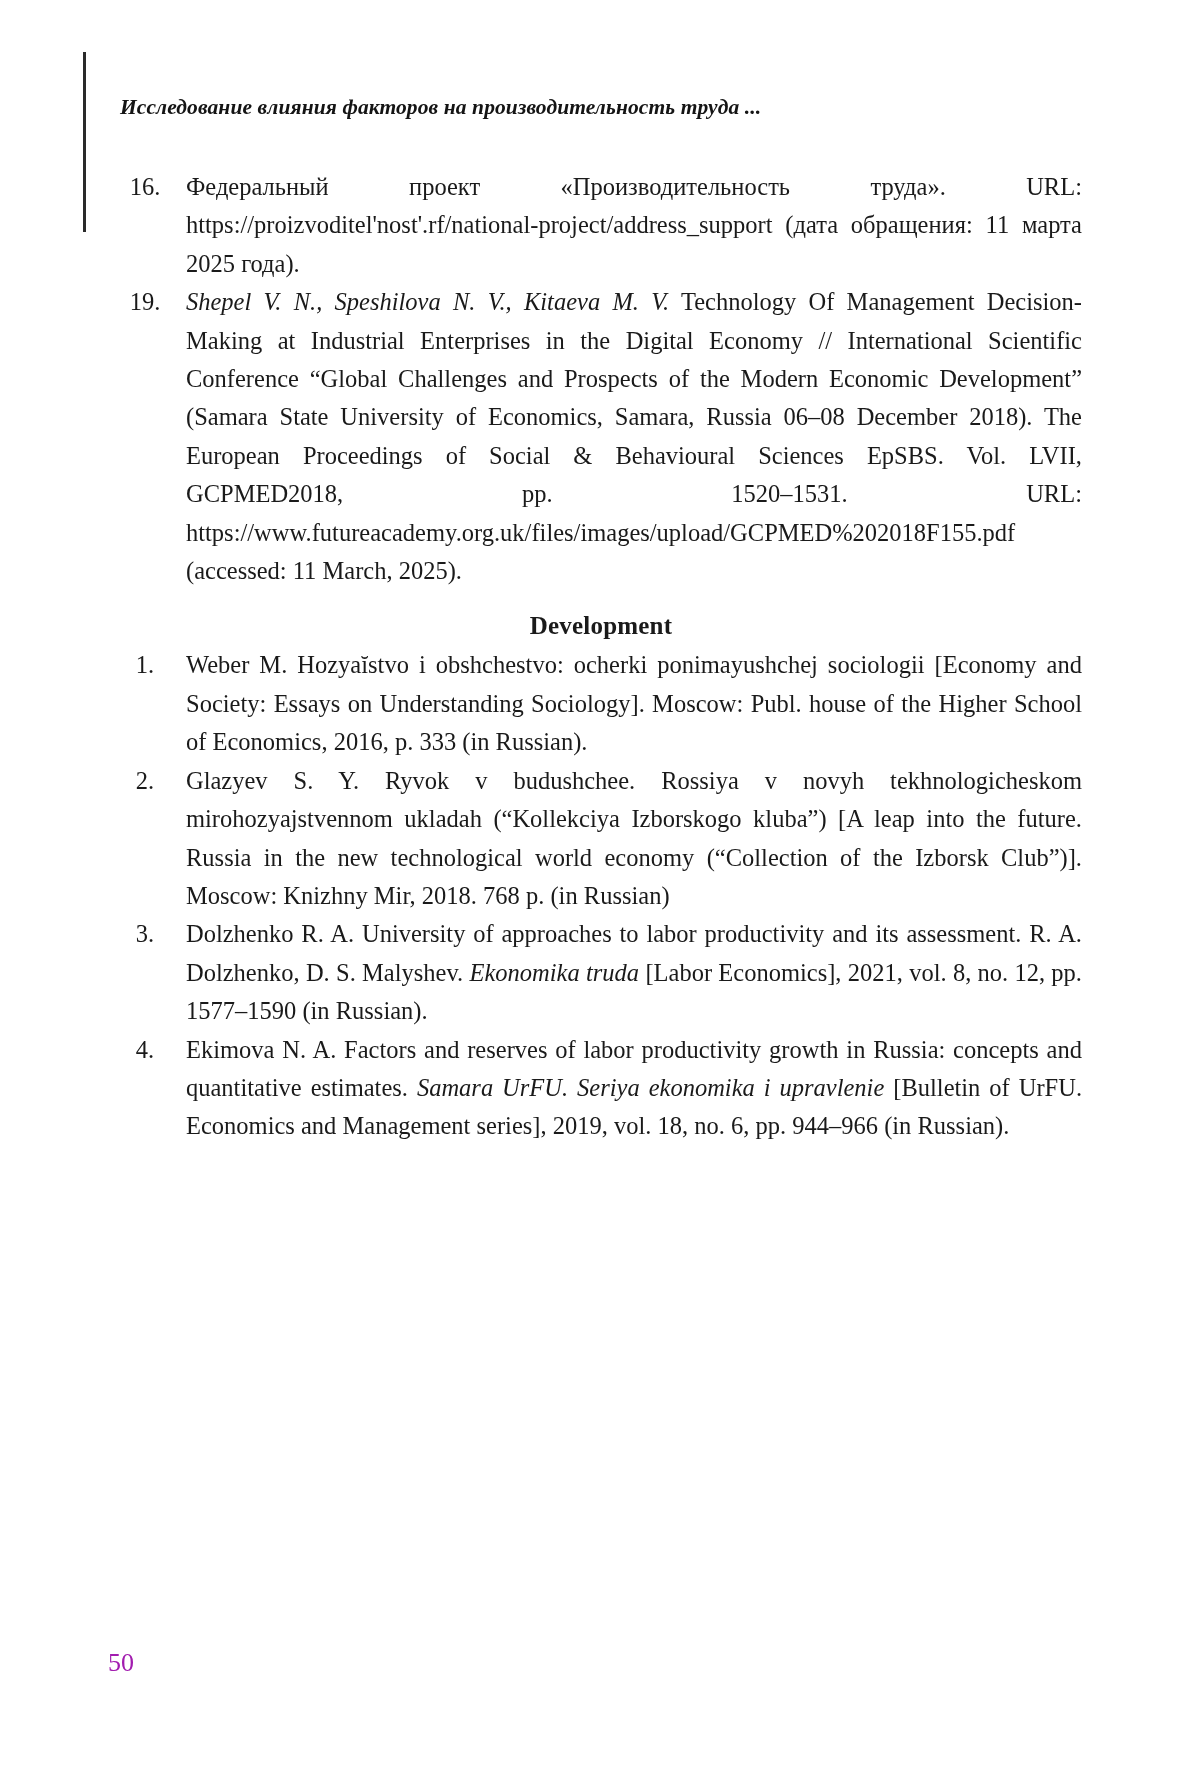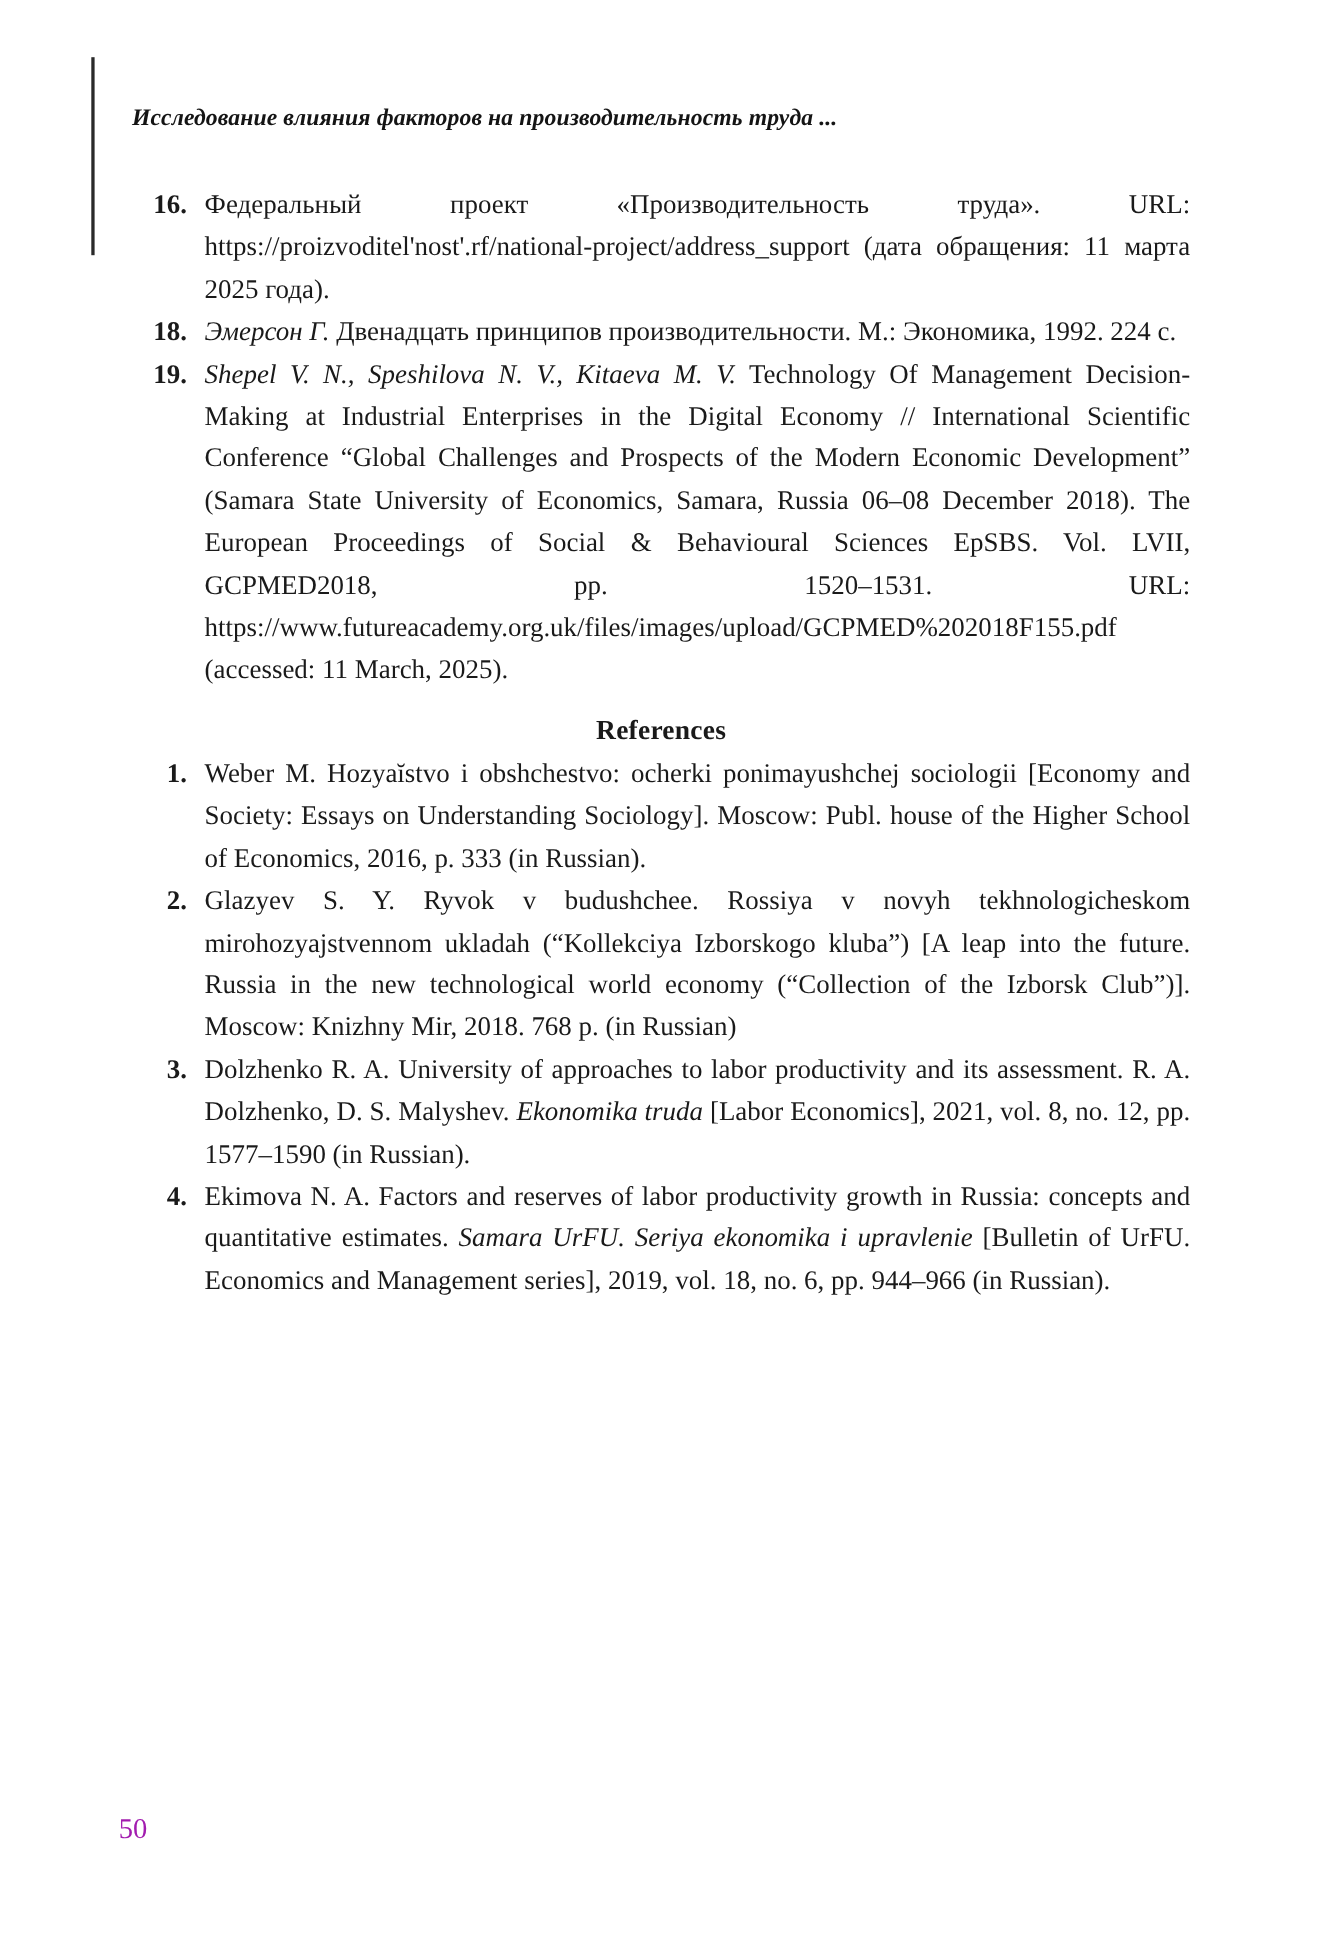--- a/index.html
+++ b/index.html
@@ -62,23 +62,22 @@
     line-height: 38.4px;
     text-align: justify;
     text-justify: inter-word;
     hyphens: manual;
   }
   ol.reflist > li .num {
     position: absolute;
     left: 0;
     top: 0;
     width: 50px;
-    text-align: right;
+    text-align: center;
     font-size: 24.5px;
-    font-weight: bold;
   }
   .refs-title {
     text-align: center;
     font-weight: bold;
     font-size: 25px;
     margin: 22px 0 6px 0;
     letter-spacing: 0.2px;
   }
   .en-list > li {
     text-align: justify;
@@ -108,30 +107,26 @@
   <div class="running-head">Исследование влияния факторов на производительность труда ...</div>
 
   <div class="content">
 
     <ol class="reflist ru-list">
       <li>
         <span class="num">16.</span>
         <p><span>Федеральный проект «Производительность труда». URL: https://proizvoditel'nost'.rf/national-project/address_support (дата обращения: 11 марта 2025 года).</span></p>
       </li>
       <li>
-        <span class="num">18.</span>
-        <p><span class="it">Эмерсон Г.</span><span> Двенадцать принципов производительности. М.: Экономика, 1992. 224 с.</span></p>
-      </li>
-      <li>
         <span class="num">19.</span>
         <p><span class="it">Shepel V. N.,  Speshilova N. V.,  Kitaeva M. V.</span><span> Technology Of Management Decision-Making at Industrial Enterprises in the Digital Economy // International Scientific Conference “Global Challenges and Prospects of the Modern Economic Development” (Samara State University of Economics, Samara, Russia 06–08 December 2018). The European Proceedings of Social &amp; Behavioural Sciences EpSBS. Vol. LVII, GCPMED2018, pp. 1520–1531. URL: https://www.futureacademy.org.uk/files/images/upload/GCPMED%202018F155.pdf (accessed: 11 March, 2025).</span></p>
       </li>
     </ol>
 
-    <div class="refs-title">References</div>
+    <div class="refs-title">Development</div>
 
     <ol class="reflist en-list">
       <li>
         <span class="num">1.</span>
         <p><span>Weber M. Hozyaĭstvo i obshchestvo: ocherki ponimayushchej sociologii [Economy and Society: Essays on Understanding Sociology]. Moscow: Publ. house of the Higher School of Economics, 2016, p. 333 (in Russian).</span></p>
       </li>
       <li>
         <span class="num">2.</span>
         <p><span>Glazyev S. Y. Ryvok v budushchee. Rossiya v novyh tekhnologicheskom mirohozyajstvennom ukladah (“Kollekciya Izborskogo kluba”) [A leap into the future. Russia in the new technological world economy (“Collection of the Izborsk Club”)]. Moscow: Knizhny Mir, 2018. 768 p. (in Russian)</span></p>
       </li>

